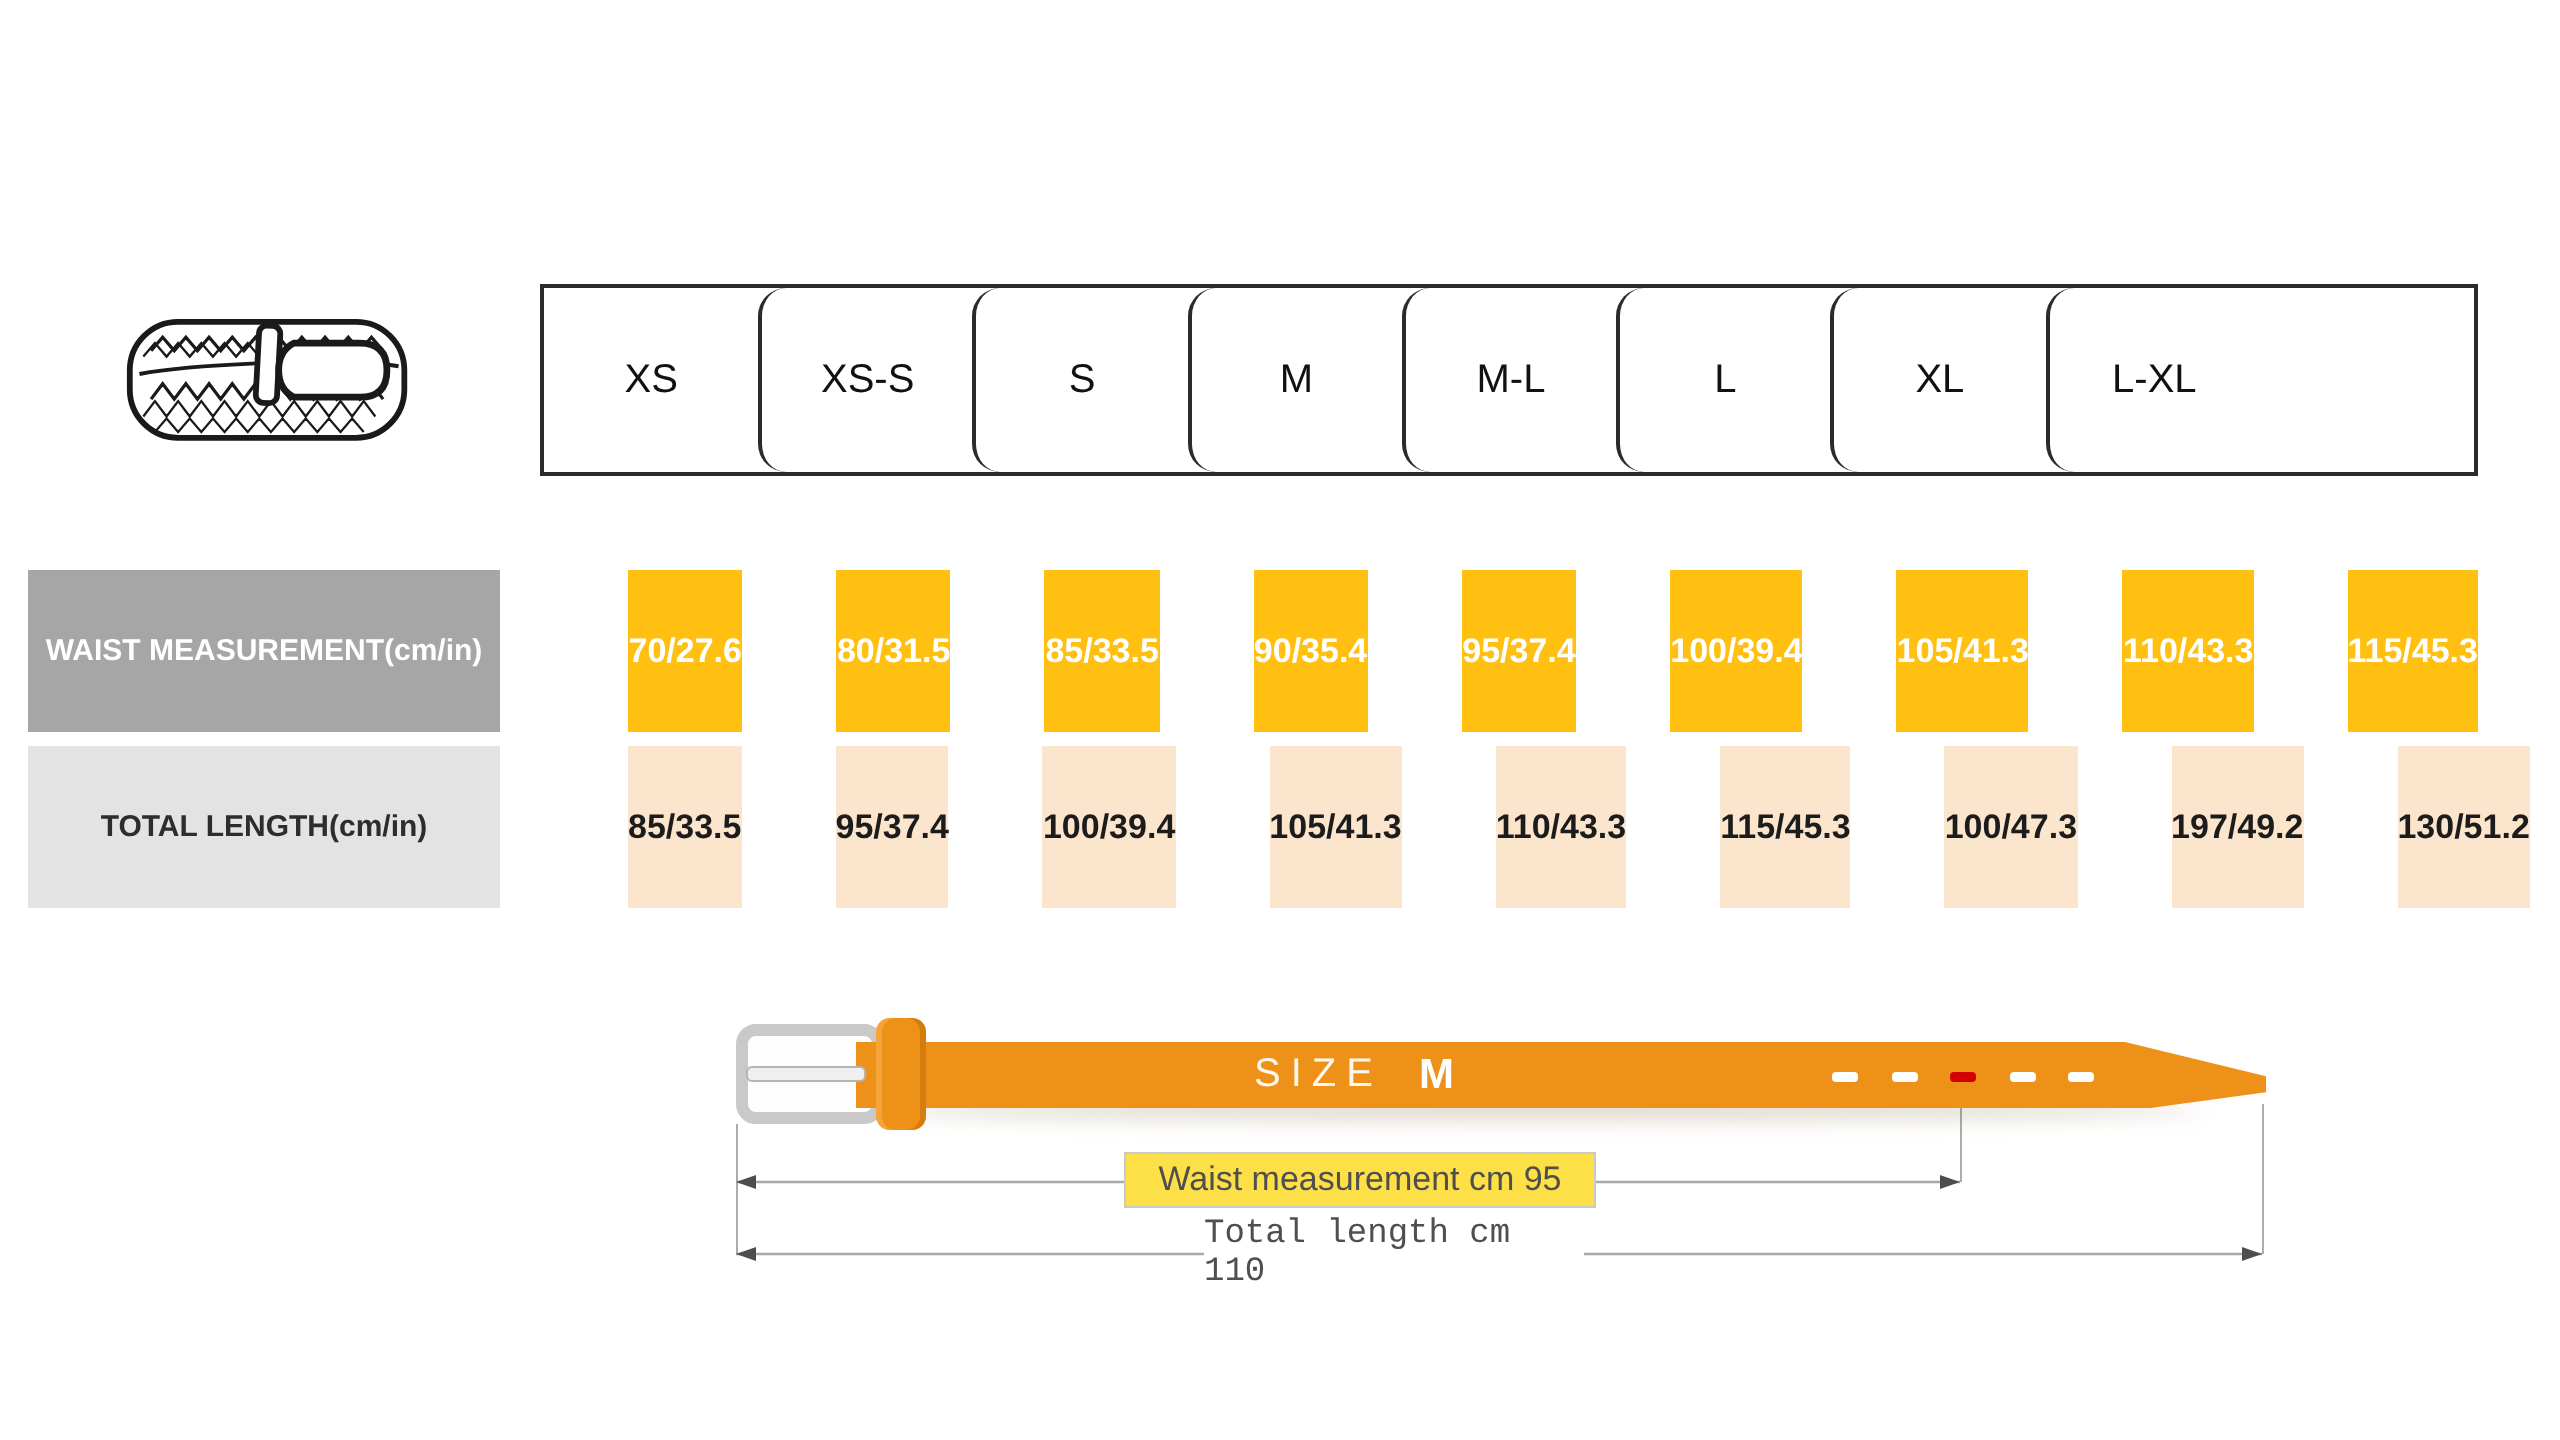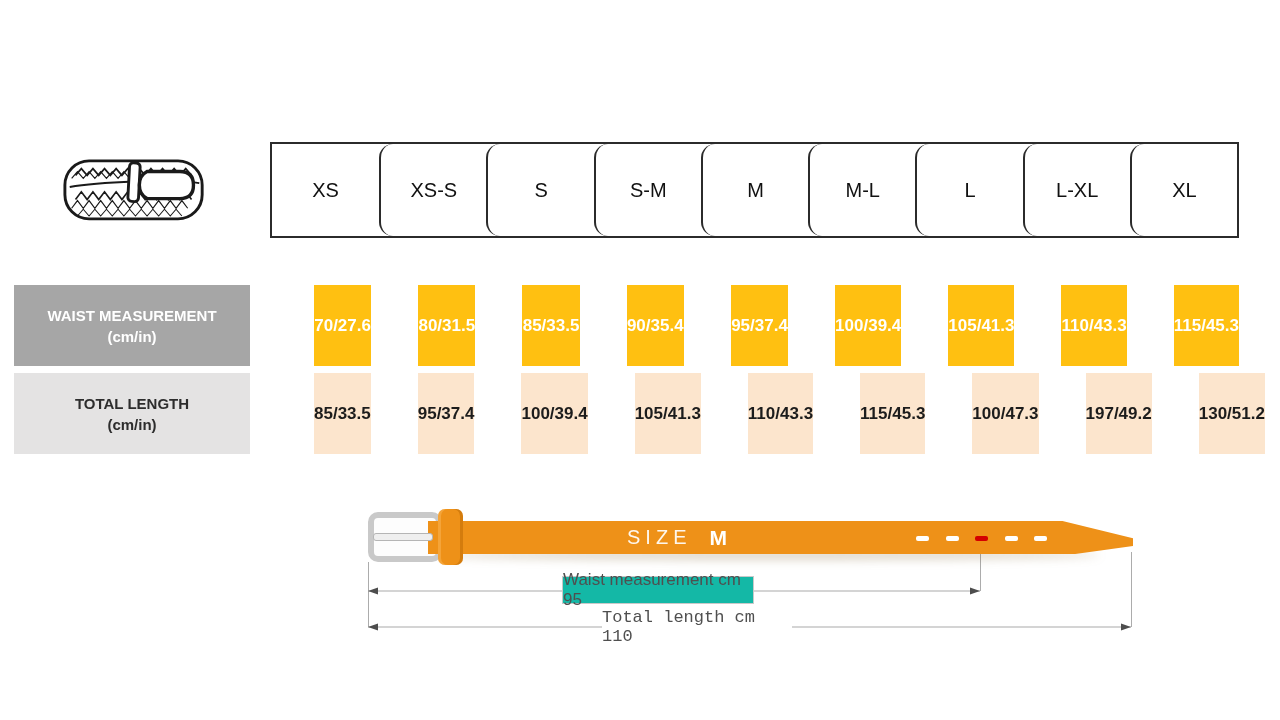--- a/index.html
+++ b/index.html
@@ -14,21 +14,21 @@
     border:2px solid #2b2b2b;box-sizing:border-box;background:#fff;
   }
   .size-header .cell{
     display:flex;align-items:center;justify-content:center;
     font-size:20px;color:#111;border-left:2px solid #2b2b2b;border-radius:14px;
   }
   .size-header .cell:first-child{border-left:none;}
   
   .row-label{
     position:absolute;left:14px;width:236px;height:81px;
-    display:flex;flex-direction:column;align-items:center;justify-content:center;
+    display:flex;flex-direction:row;align-items:center;justify-content:center;
     font-weight:bold;font-size:15px;line-height:1.4;text-align:center;
   }
   .waist-label{top:285px;background:#A6A6A6;color:#ffffff;}
   .total-label{top:373px;background:#E4E3E3;color:#2d2d2d;}
   
   .data-row{
     position:absolute;left:270px;width:969px;height:81px;
     display:grid;grid-template-columns:repeat(9,1fr);grid-gap:3px;
   }
   .data-row .cell{
@@ -69,22 +69,22 @@
     background:#ffffff;z-index:6;
   }
   .hole.red{background:#D40000;}
   .size-on-belt{
     position:absolute;left:557px;top:521px;width:240px;height:33px;z-index:6;
     display:flex;align-items:center;justify-content:center;gap:18px;
   }
   .size-on-belt .word{font-size:20px;letter-spacing:5px;color:rgba(255,255,255,0.92);}
   .size-on-belt .val{font-size:21px;font-weight:bold;color:#ffffff;}
   .waist-box{
-    position:absolute;left:562px;top:576px;width:192px;height:28px;z-index:7;
-    background:#14b8a6;border:1px solid #C9C9C9;box-sizing:border-box;
+    position:absolute;left:562px;top:576px;width:236px;height:28px;z-index:7;
+    background:#fde047;border:1px solid #C9C9C9;box-sizing:border-box;
     display:flex;align-items:center;justify-content:center;
     font-size:17px;color:#4f4f4f;
   }
   .total-text{
     position:absolute;left:602px;top:614px;width:190px;height:26px;z-index:7;
     background:#ffffff;display:flex;align-items:center;justify-content:center;
     font-size:17px;color:#4f4f4f;font-family:Liberation Mono, monospace;
   }
 </style>
 </head>
@@ -101,26 +101,25 @@
     <path d="M10,62 l6,-8 l6,8 l6,-8 l6,8 l6,-8 l6,8 l6,-8 l6,8 l6,-8 l6,8 l6,-8 l6,8 l6,-8 l6,8 l6,-8 l6,8 l6,-8 l6,8 l6,-8 l6,8" fill="none" stroke="#1a1a1a" stroke-width="1.2"></path>
     <path d="M16,70 l6,-7 l6,7 l6,-7 l6,7 l6,-7 l6,7 l6,-7 l6,7 l6,-7 l6,7 l6,-7 l6,7 l6,-7 l6,7 l6,-7 l6,7 l6,-7 l6,7" fill="none" stroke="#1a1a1a" stroke-width="1.1"></path>
     <rect x="69" y="15" width="11" height="40" rx="4" fill="#ffffff" stroke="#1a1a1a" stroke-width="3" transform="rotate(3 74 35)"></rect>
     <path d="M88,24 h34 q14,0 14,14 q0,14 -14,14 h-34 q-8,-4 -8,-14 q0,-10 8,-14 z" fill="#ffffff" stroke="#1a1a1a" stroke-width="3.5"></path>
   </svg>
 
   <div class="size-header">
     <div class="cell">XS</div>
     <div class="cell">XS-S</div>
     <div class="cell">S</div>
-    <div class="cell">S-M</div>
     <div class="cell">M</div>
     <div class="cell">M-L</div>
     <div class="cell">L</div>
+    <div class="cell">XL</div>
     <div class="cell">L-XL</div>
-    <div class="cell">XL</div>
   </div>
 
   <div class="row-label waist-label">
     <div>WAIST MEASUREMENT</div>
     <div>(cm/in)</div>
   </div>
   <div class="data-row waist-row">
     <div class="cell">70/27.6</div>
     <div class="cell">80/31.5</div>
     <div class="cell">85/33.5</div>

